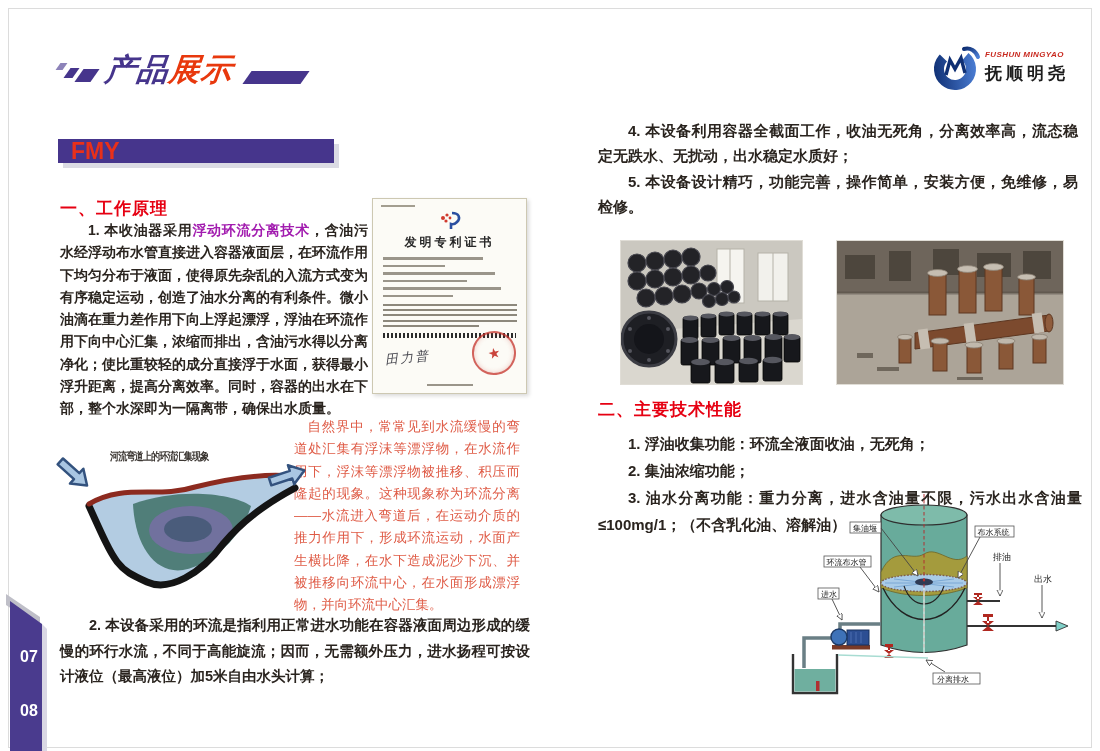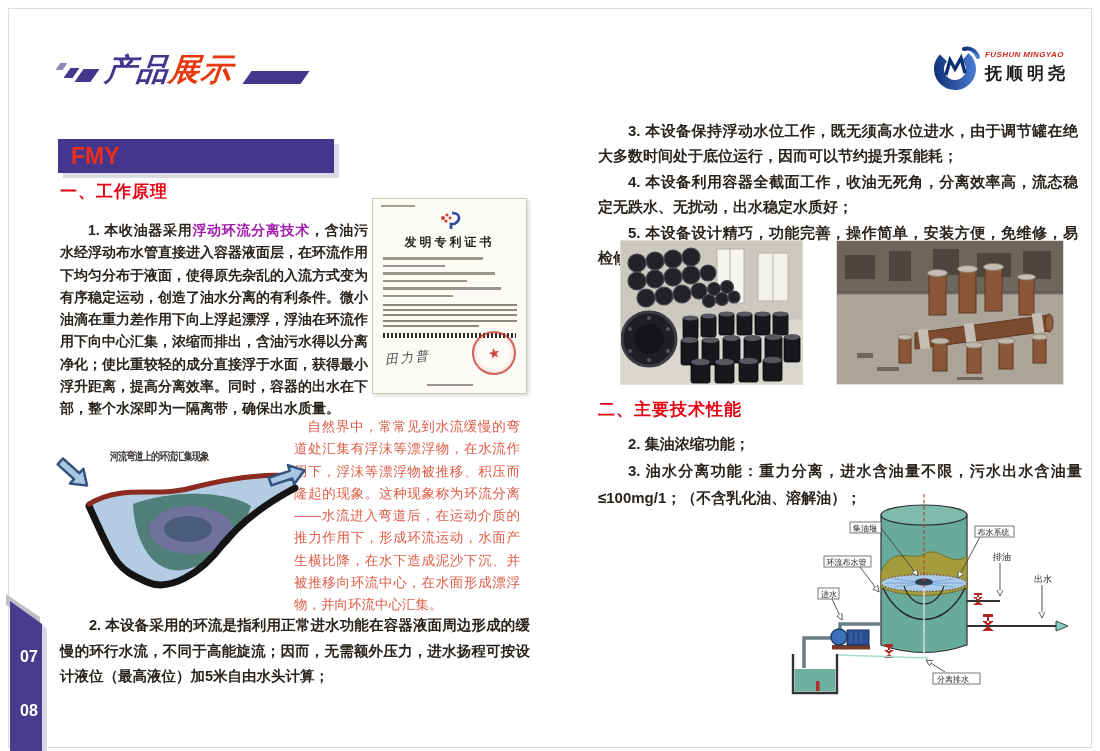--- a/index.html
+++ b/index.html
@@ -19,21 +19,21 @@
   .brand-p1{color:#46358c;} .brand-p2{color:#e8380d;}
   .b-bar{display:inline-block;width:58px;height:13px;background:#46358c;transform:skewX(-35deg);margin:0 0 4px 14px;}
 
   
   .company{left:933px;top:42px;display:flex;align-items:center;}
   .company-text{margin-left:4px;}
   .company-en{color:#c8281e;font-size:8px;font-weight:bold;font-style:italic;letter-spacing:.4px;}
   .company-cn{color:#1d1d1d;font-size:17px;font-weight:bold;letter-spacing:4px;margin-top:3px;}
 
   
-  .title-banner{left:58px;top:139px;width:276px;height:34px;background:#46358c;
+  .title-banner{left:58px;top:139px;width:276px;height:24px;background:#46358c;
       box-shadow:5px 5px 0 rgba(190,190,205,.55);display:flex;align-items:center;padding-left:13px;box-sizing:border-box;
       font-size:23px;font-weight:bold;color:#ffffff;white-space:nowrap;}
   .title-banner .fmy{color:#e8301a;margin-right:2px;}
 
   
   .sec-heading{color:#e60012;font-weight:bold;font-size:17px;letter-spacing:1px;}
   .jtext{text-align:justify;font-weight:bold;color:#2a241f;}
   .para1{left:60px;top:219px;width:308px;font-size:14px;line-height:22.3px;text-indent:2em;}
   .hl{color:#a21caf;}
   .para2{left:60px;top:613px;width:470px;font-size:14.5px;line-height:25.5px;text-indent:2em;}
@@ -106,21 +106,21 @@
     <div class="company-text">
       <div class="company-en">FUSHUN MINGYAO</div>
       <div class="company-cn">抚顺明尧</div>
     </div>
   </div>
 
   <div class="abs title-banner">
     <span class="fmy">FMY</span>
   </div>
 
-  <div class="abs sec-heading" style="left:60px;top:180px;text-align:center;">一、工作原理</div>
+  <div class="abs sec-heading" style="left:60px;top:197px;text-align:center;">一、工作原理</div>
   <div class="abs jtext para1">
     <span>1. 本收油器采用</span><span class="hl">浮动环流分离技术</span><span>，含油污水经浮动布水管直接进入容器液面层，在环流作用下均匀分布于液面，使得原先杂乱的入流方式变为有序稳定运动，创造了油水分离的有利条件。微小油滴在重力差作用下向上浮起漂浮，浮油在环流作用下向中心汇集，浓缩而排出，含油污水得以分离净化；使比重较轻的成分直接浮于水面，获得最小浮升距离，提高分离效率。同时，容器的出水在下部，整个水深即为一隔离带，确保出水质量。</span>
   </div>
 
   <div class="abs patent">
     <div class="p-topline"></div>
     <div class="p-logo">
       <svg width="26" height="20" viewBox="0 0 26 20">
         <circle cx="6" cy="7" r="2" fill="#d03a2e"></circle>
           <circle cx="10" cy="4" r="1.6" fill="#d03a2e"></circle>
@@ -171,21 +171,20 @@
 
     <g transform="translate(212,46) rotate(-18)">
       <path d="M0,6 L22,6 L22,0 L36,10 L22,20 L22,14 L0,14 Z" fill="#a9c6e2" stroke="#33527e" stroke-width="2.5" stroke-linejoin="round"></path>
     </g>
   </svg>
   <div class="abs river-caption">河流弯道上的环流汇集现象</div>
 
   <div class="abs jtext para2">2. 本设备采用的环流是指利用正常进水功能在容器液面周边形成的缓慢的环行水流，不同于高能旋流；因而，无需额外压力，进水扬程可按设计液位（最高液位）加5米自由水头计算；</div>
 
   <div class="abs jtext ritems">
-    <p>3. 本设备保持浮动水位工作，既无须高水位进水，由于调节罐在绝大多数时间处于底位运行，因而可以节约提升泵能耗；</p>
     <p>4. 本设备利用容器全截面工作，收油无死角，分离效率高，流态稳定无跌水、无扰动，出水稳定水质好；</p>
     <p>5. 本设备设计精巧，功能完善，操作简单，安装方便，免维修，易检修。</p>
   </div>
 
   <svg class="abs photo" style="left:620px;top:240px;" width="181" height="143" viewBox="0 0 181 143">
     <rect width="181" height="143" fill="#cbc8c0"></rect>
     <path d="M0,92 L181,78 L181,143 L0,143 Z" fill="#dad7cf"></path>
     <rect x="96" y="8" width="27" height="54" fill="#f5f4ef" stroke="#b5b2a8"></rect>
     <line x1="109" y1="8" x2="109" y2="62" stroke="#b5b2a8"></line>
     <rect x="137" y="12" width="30" height="48" fill="#f2f1ec" stroke="#b5b2a8"></rect>
@@ -311,20 +310,21 @@
     </g>
     <g fill="#6f675c">
         <rect x="20" y="112" width="16" height="5"></rect>
         <rect x="40" y="126" width="22" height="4"></rect>
         <rect x="120" y="136" width="26" height="3"></rect>
       </g>
   </svg>
 
   <div class="abs sec-heading" style="left:598px;top:398px;font-family:Liberation Mono, monospace;">二、主要技术性能</div>
   <div class="abs jtext s2wide">
+    <p>1. 浮油收集功能：环流全液面收油，无死角；</p>
     <p>2. 集油浓缩功能；</p>
     <p>3. 油水分离功能：重力分离，进水含油量不限，污水出水含油量≤100mg/1；（不含乳化油、溶解油）；</p>
   </div>
 
   <svg class="abs" style="left:790px;top:488px;" width="305" height="218" viewBox="0 0 305 218">
     <defs>
       <marker id="oa" markerWidth="9" markerHeight="8" refX="7" refY="3.5" orient="auto">
         <path d="M0,0 L7,3.5 L0,7 Z" fill="#ffffff" stroke="#444" stroke-width=".9"></path>
       </marker>
     </defs>

